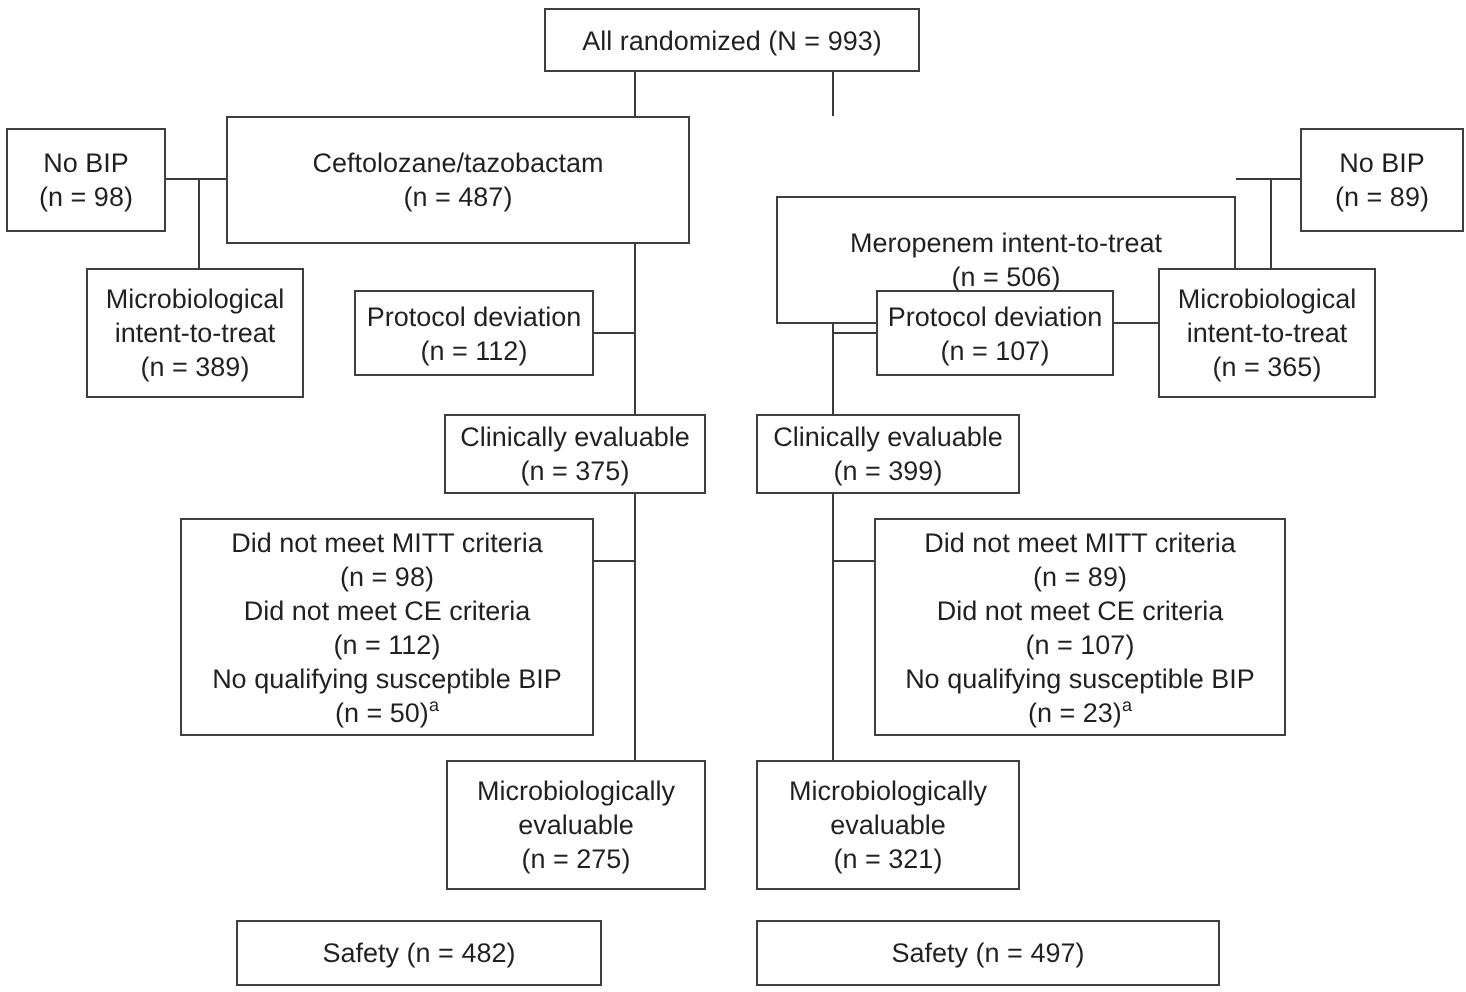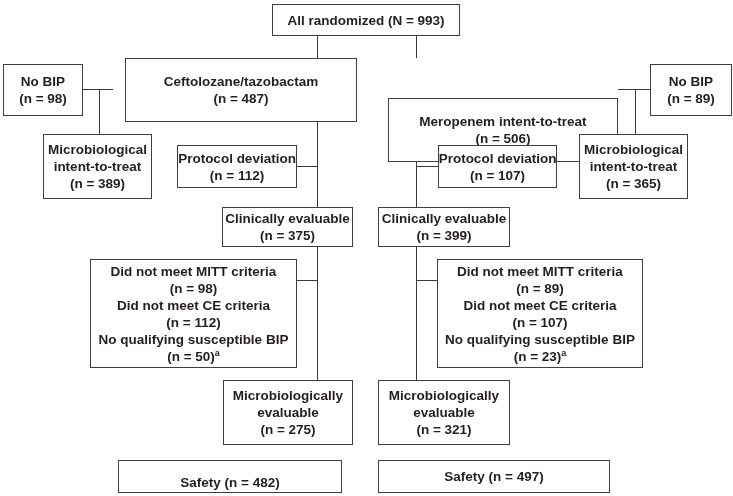--- a/index.html
+++ b/index.html
@@ -18,21 +18,20 @@
     border: 1.4px solid var(--border, #3f3f3f);
     background: #ffffff;
     display: flex;
     flex-direction: column;
     align-items: center;
     justify-content: center;
     text-align: center;
     font-size: 13.5px;
     line-height: 17px;
     padding: 1px 2px;
-    font-weight: bold;
   }
   .ln { display: block; white-space: nowrap; }
   .hline, .vline { position: absolute; background: var(--line, #3a3a3a); }
   .hline { height: 1.4px; }
   .vline { width: 1.4px; }
   sup.fn { font-size: 9px; line-height: 0; vertical-align: super; }
 </style>
 </head>
 <body>
 
@@ -50,21 +49,21 @@
   <div class="hline" style="left:416px; top:166px; width:22px;"></div>
   <div class="vline" style="left:317px; top:247px; height:133px;"></div>
   <div class="hline" style="left:297px; top:280px; width:21px;"></div>
   <div class="vline" style="left:416px; top:247px; height:133px;"></div>
   <div class="hline" style="left:416px; top:280px; width:22px;"></div>
 
   <div class="box" style="left:272px; top:4px; width:188px; height:32px;">
     <span class="ln">All randomized (N = 993)</span>
   </div>
 
-  <div class="box" style="left:113px; top:58px; width:232px; height:64px;margin-left:12px;">
+  <div class="box" style="left:113px; top:58px; width:232px; height:64px;">
     <span class="ln">Ceftolozane/tazobactam</span>
     <span class="ln">(n = 487)</span>
   </div>
 
   <div class="box" style="left:388px; top:58px; width:230px; height:64px;margin-top:40px;">
     <span class="ln">Meropenem intent-to-treat</span>
     <span class="ln">(n = 506)</span>
   </div>
 
   <div class="box" style="left:3px; top:64px; width:80px; height:52px;">
@@ -132,21 +131,21 @@
     <span class="ln">evaluable</span>
     <span class="ln">(n = 275)</span>
   </div>
 
   <div class="box" style="left:378px; top:380px; width:132px; height:65px;">
     <span class="ln">Microbiologically</span>
     <span class="ln">evaluable</span>
     <span class="ln">(n = 321)</span>
   </div>
 
-  <div class="box" style="left:118px; top:460px; width:224px; height:33px;justify-content:flex-end;">
+  <div class="box" style="left:118px; top:460px; width:183px; height:33px;">
     <span class="ln">Safety (n = 482)</span>
   </div>
 
   <div class="box" style="left:378px; top:460px; width:232px; height:33px;">
     <span class="ln">Safety (n = 497)</span>
   </div>
 
 </div>
 
 </body></html>

